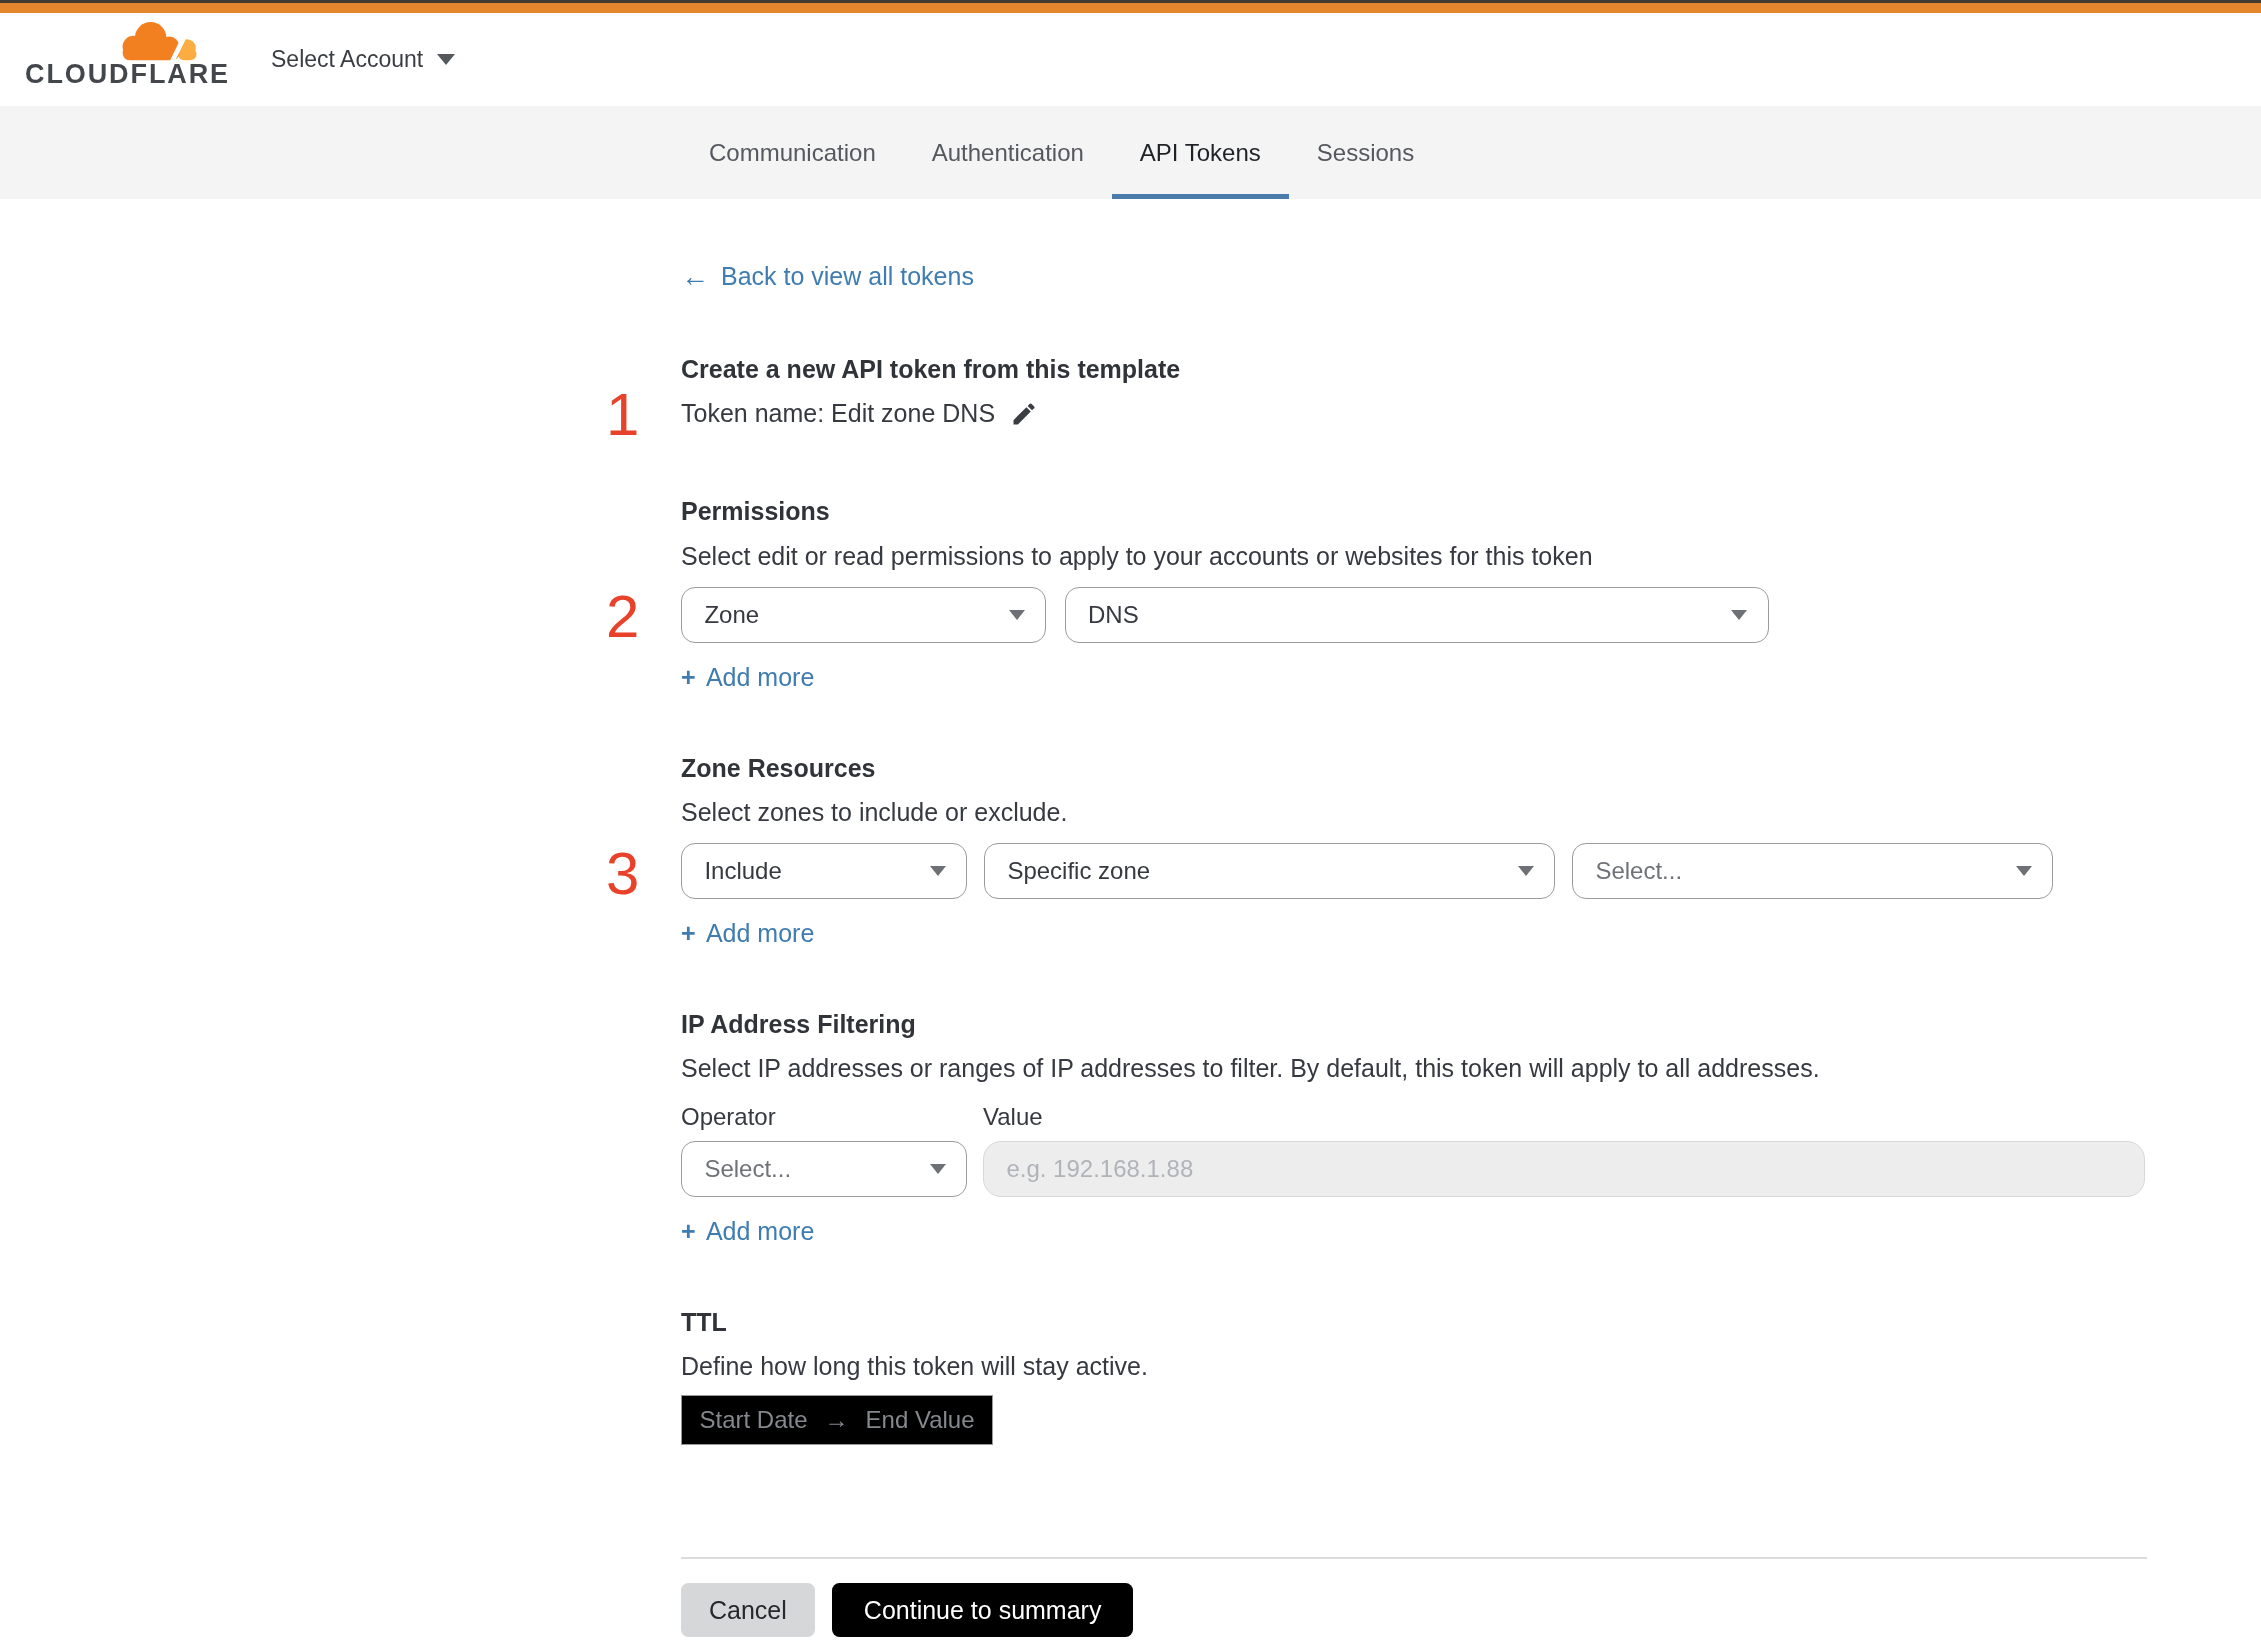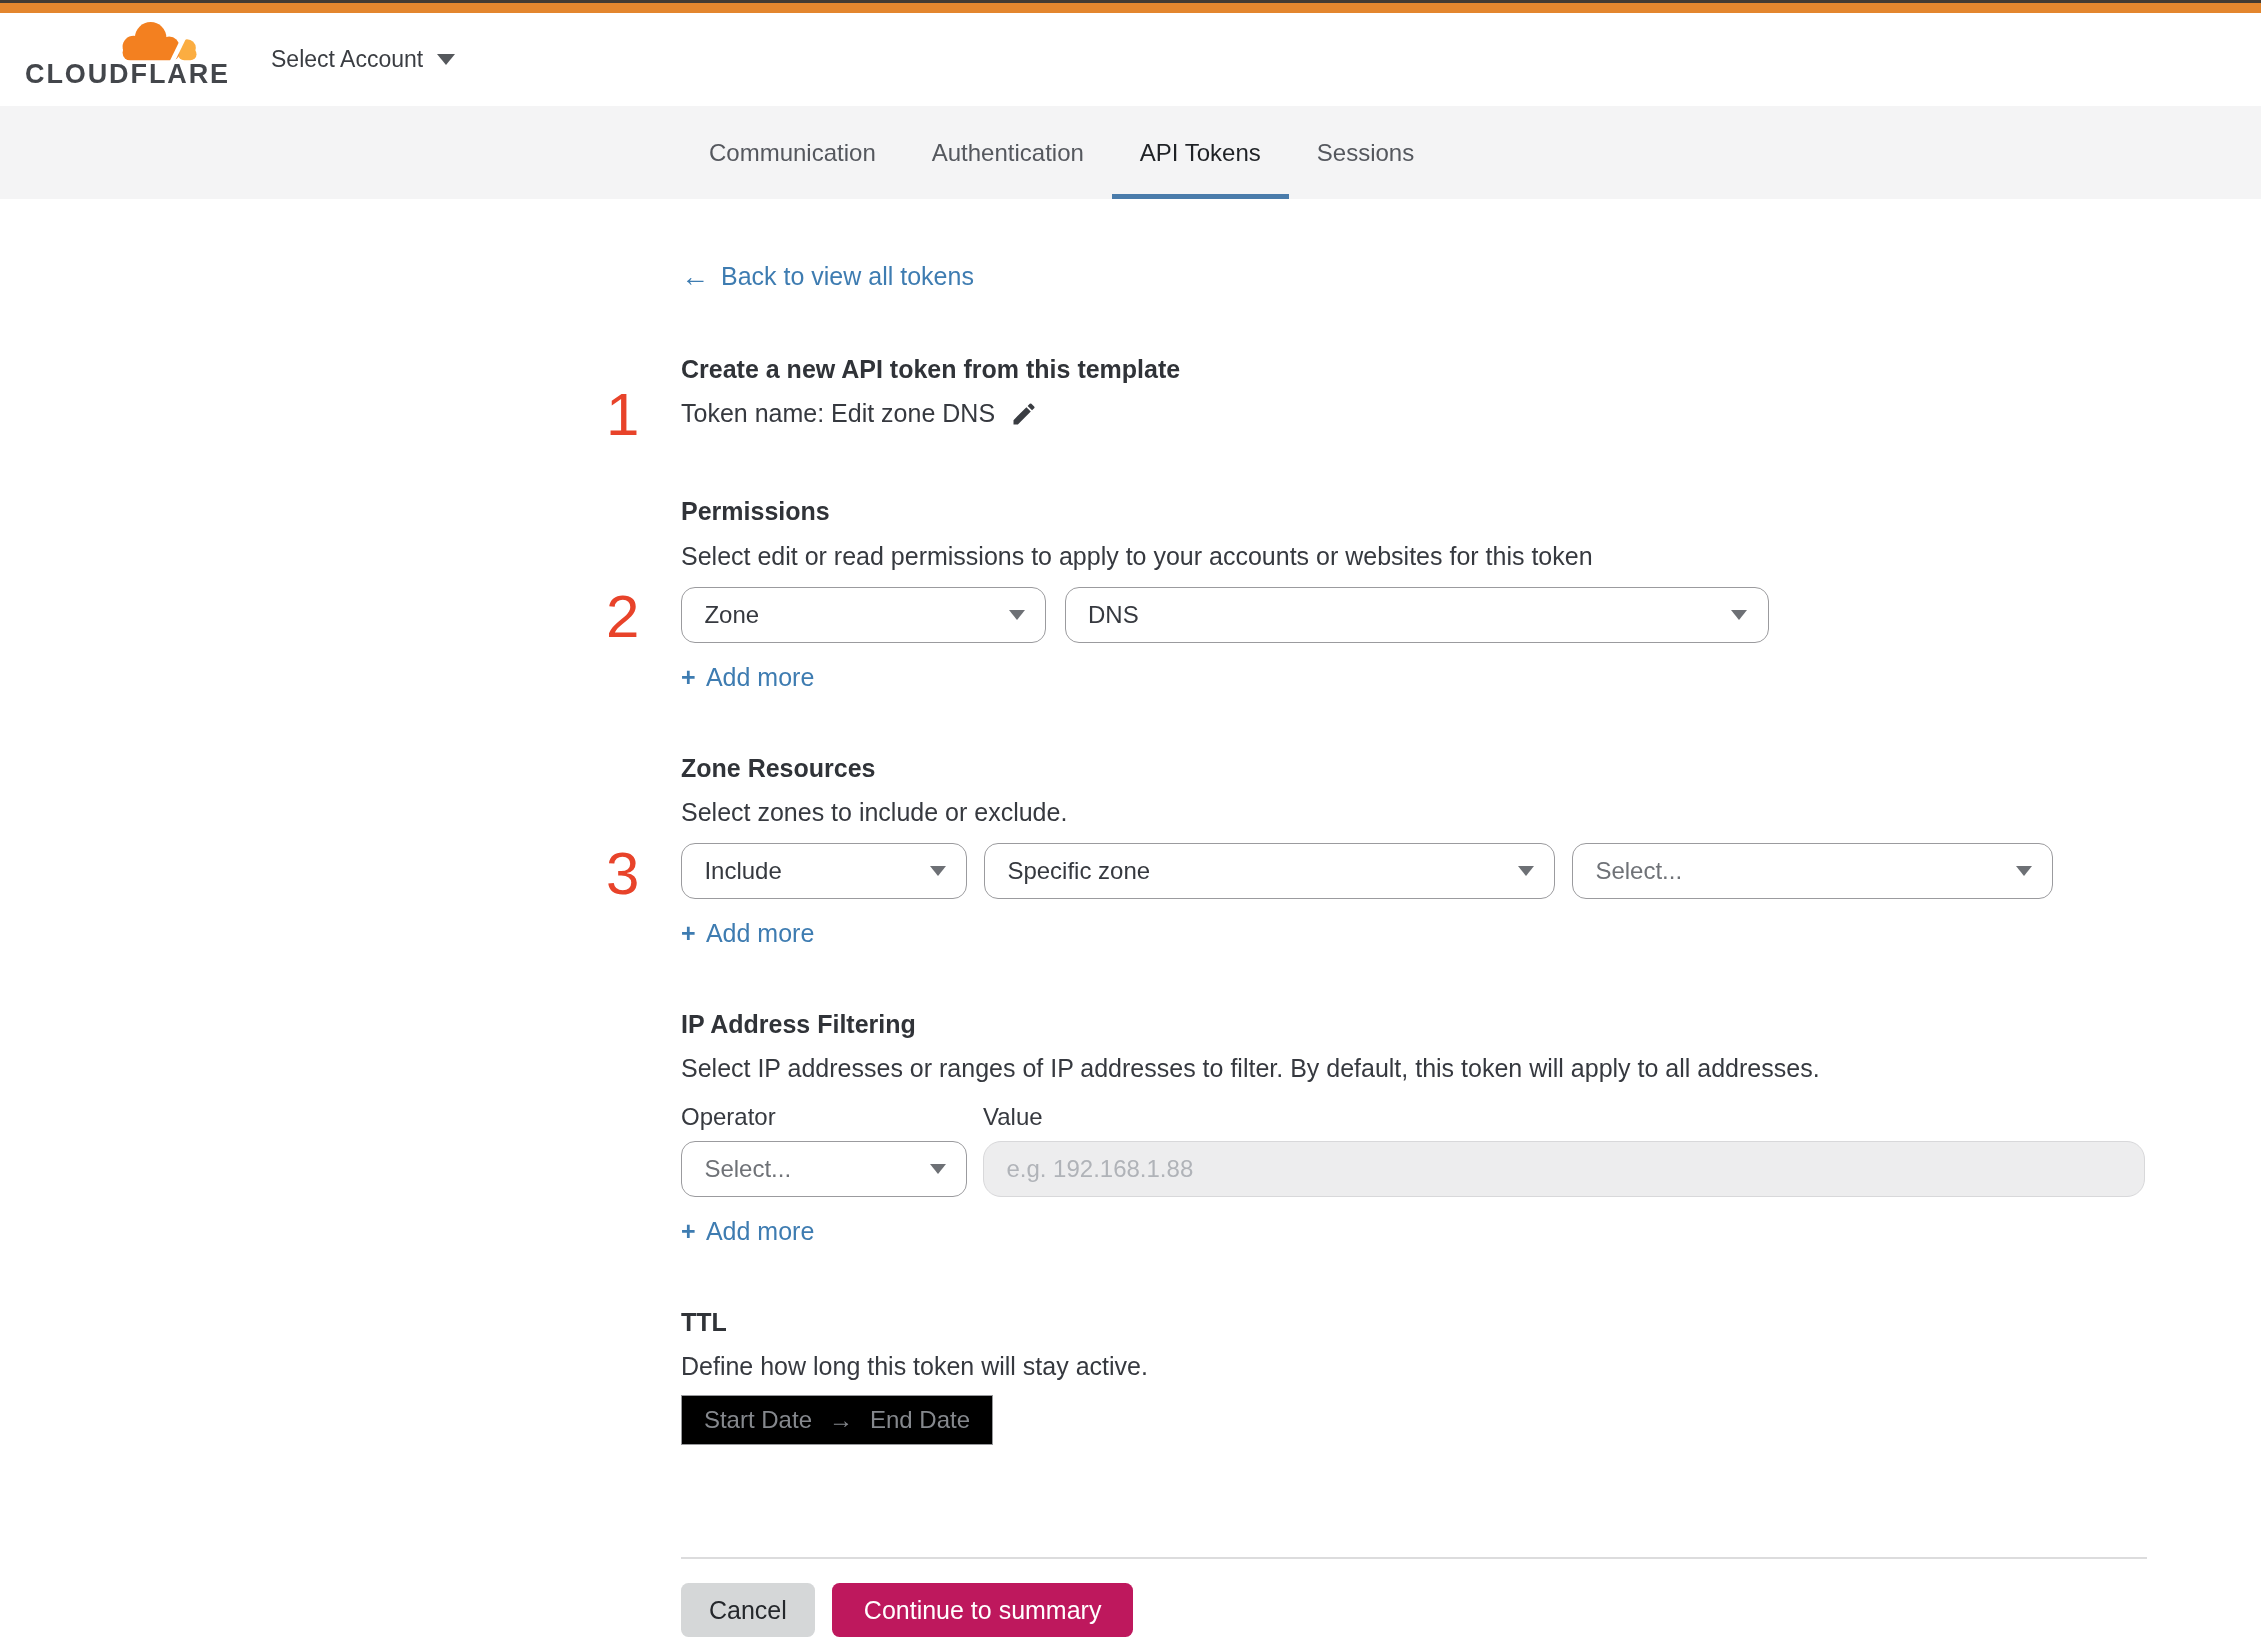--- a/index.html
+++ b/index.html
@@ -91,21 +91,21 @@
     font-size:24px; color:#85888d; cursor:pointer; background:#000000;
   }
   .divider { margin-top:112px; width:1466px; height:1.9px; background:#dcdcdd; }
   .footer-row { margin-top:24px; display:flex; gap:17px; }
   .btn {
     height:54px; border:none; border-radius:7.5px; font-size:25px;
     display:flex; align-items:center; padding:0 28px; cursor:pointer;
     font-family:"Liberation Sans", sans-serif; white-space:nowrap;
   }
   .btn-cancel { background:#d5d7d8; color:#25282c; }
-  .btn-primary { background:#be185d; color:#ffffff; padding:2px 32px; }
+  .btn-primary { background:#000000; color:#ffffff; padding:2px 32px; }
 </style>
 </head>
 <body>
 
 <div class="top-strip"></div>
 <div class="orange-bar"></div>
 
 <header class="app-header">
   <div class="logo">
     <svg class="logo-cloud" viewBox="0 0 130 62" width="89" height="43" aria-hidden="true">
@@ -207,21 +207,21 @@
     <div class="add-more">
       <span class="plus">+</span>
       <span>Add more</span>
     </div>
 
     <h2 class="section-title mt-section">TTL</h2>
     <p class="desc">Define how long this token will stay active.</p>
     <div class="date-box">
       <span>Start Date</span>
       <span>→</span>
-      <span>End Date</span>
+      <span>End Value</span>
     </div>
 
     <div class="divider"></div>
     <div class="footer-row">
       <button class="btn btn-cancel">Cancel</button>
       <button class="btn btn-primary">Continue to summary</button>
     </div>
   </div>
 </main>
 

